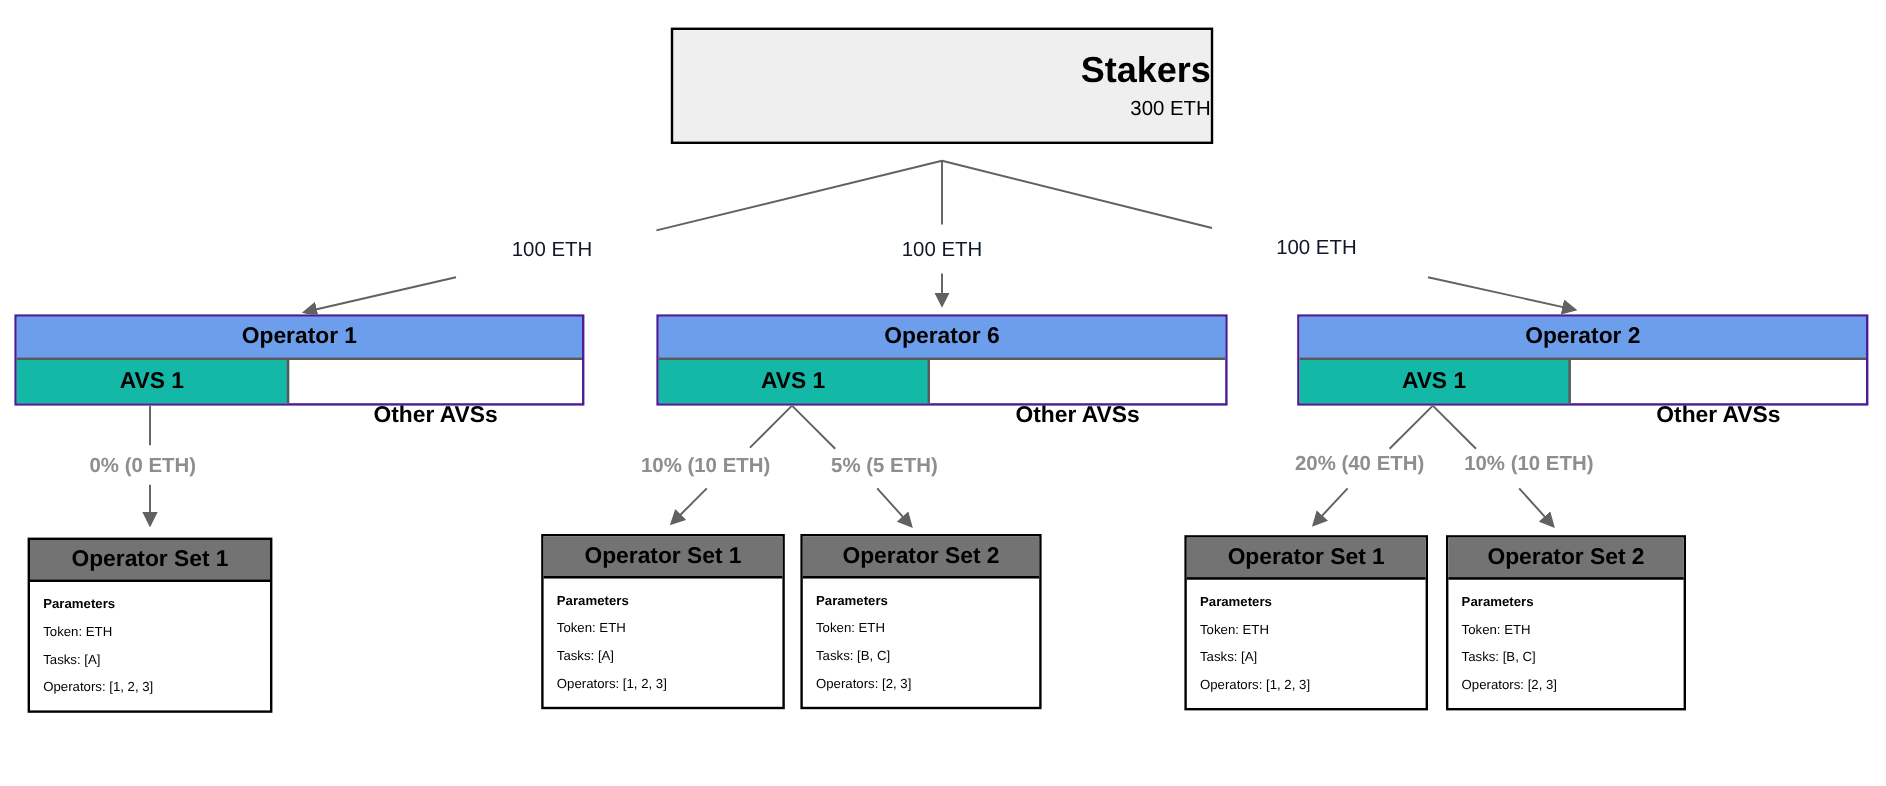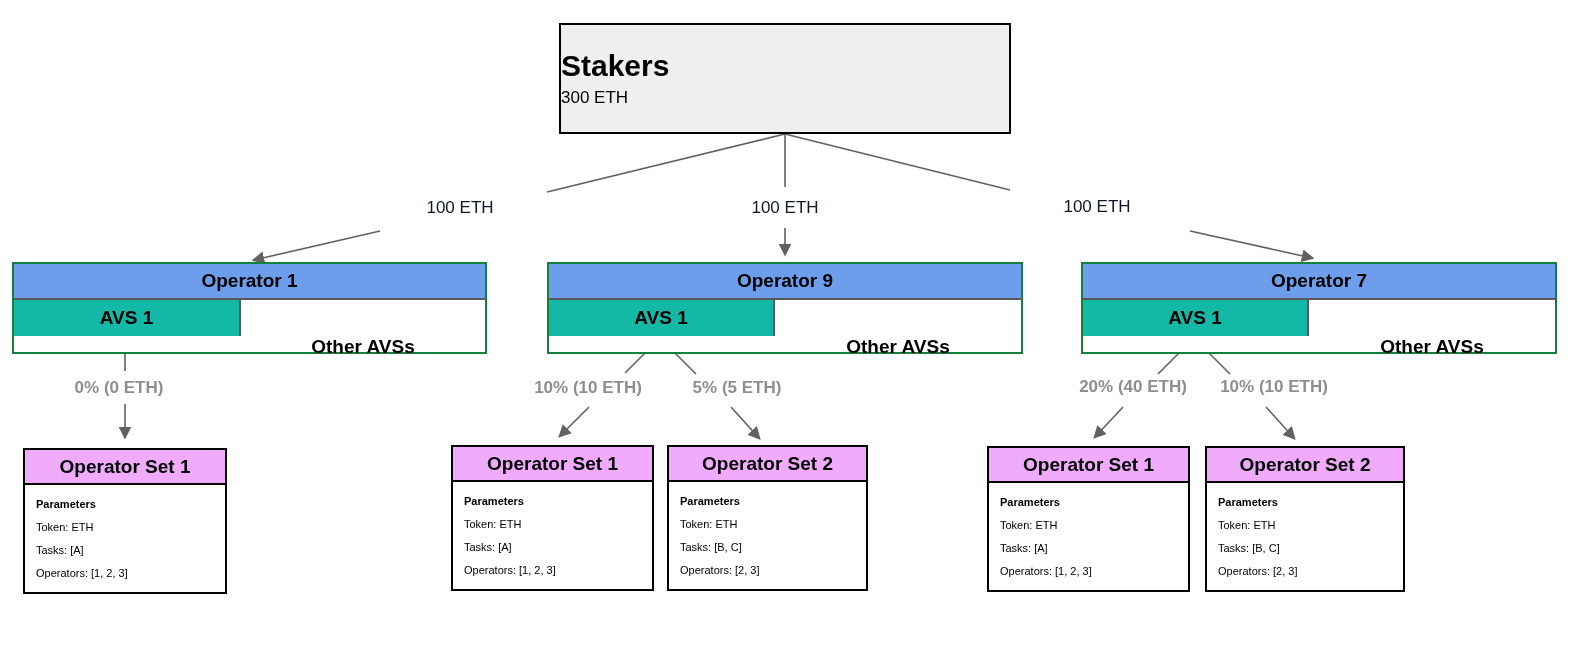--- a/index.html
+++ b/index.html
@@ -17,25 +17,25 @@
     position: absolute;
     left: 0; top: 0;
     width: 1572px; height: 655px;
     pointer-events: none;
   }
 
   
   .stakers {
     position: absolute;
     left: 559px; top: 23px;
-    width: 452px; height: 111px;
+    width: 452px; height: 97px;
     background: #efefef;
     border: 2px solid #000;
     display: flex; flex-direction: column;
-    align-items: flex-start; justify-content: center;
+    align-items: flex-end; justify-content: center;
   }
   .stakers-title { font-size: 30px; font-weight: bold; line-height: 34px; }
   .stakers-sub   { font-size: 17px; line-height: 20px; margin-top: 5px; }
 
   
   .edge-label {
     position: absolute;
     font-size: 17px;
     line-height: 20px;
     white-space: nowrap;
@@ -48,22 +48,22 @@
     font-weight: bold;
     line-height: 20px;
     white-space: nowrap;
     transform: translateX(-50%);
     color: #8e8e8e;
   }
 
   
   .op-box {
     position: absolute;
-    height: 92px;
-    border: 2px solid #15803d;
+    height: 76px;
+    border: 2px solid #4c1d95;
     background: #fff;
   }
   .op-header {
     height: 36px;
     background: #6d9eeb;
     border-bottom: 2px solid #595959;
     display: flex; align-items: center; justify-content: center;
     font-size: 19px; font-weight: bold;
   }
   .avs-row { display: flex; height: 36px; }
@@ -77,21 +77,21 @@
 
   
   .card {
     position: absolute;
     height: 146px;
     border: 2px solid #000;
     background: #fff;
   }
   .card-header {
     height: 35px;
-    background: #f0abfc;
+    background: #737373;
     border-bottom: 2px solid #000;
     display: flex; align-items: center; justify-content: center;
     font-size: 19px; font-weight: bold;
   }
   .card-body {
     padding: 8px 10px 0 11px;
     font-size: 11px;
     line-height: 23px;
   }
   .param-heading { font-weight: bold; }
@@ -143,29 +143,29 @@
 
   <div class="op-box" style="left:12px; top:262px; width:475px;">
     <div class="op-header">Operator 1</div>
     <div class="avs-row">
       <div class="avs-cell first" style="width:227px;">AVS 1</div>
       <div class="avs-cell rest">Other AVSs</div>
     </div>
   </div>
 
   <div class="op-box" style="left:547px; top:262px; width:476px;">
-    <div class="op-header">Operator 9</div>
+    <div class="op-header">Operator 6</div>
     <div class="avs-row">
       <div class="avs-cell first" style="width:226px;">AVS 1</div>
       <div class="avs-cell rest">Other AVSs</div>
     </div>
   </div>
 
   <div class="op-box" style="left:1081px; top:262px; width:476px;">
-    <div class="op-header">Operator 7</div>
+    <div class="op-header">Operator 2</div>
     <div class="avs-row">
       <div class="avs-cell first" style="width:226px;">AVS 1</div>
       <div class="avs-cell rest">Other AVSs</div>
     </div>
   </div>
 
   <div class="pct-label" style="left:119px; top:378px;">0% (0 ETH)</div>
   <div class="pct-label" style="left:588px; top:378px;">10% (10 ETH)</div>
   <div class="pct-label" style="left:737px; top:378px;">5% (5 ETH)</div>
   <div class="pct-label" style="left:1133px; top:377px;">20% (40 ETH)</div>

